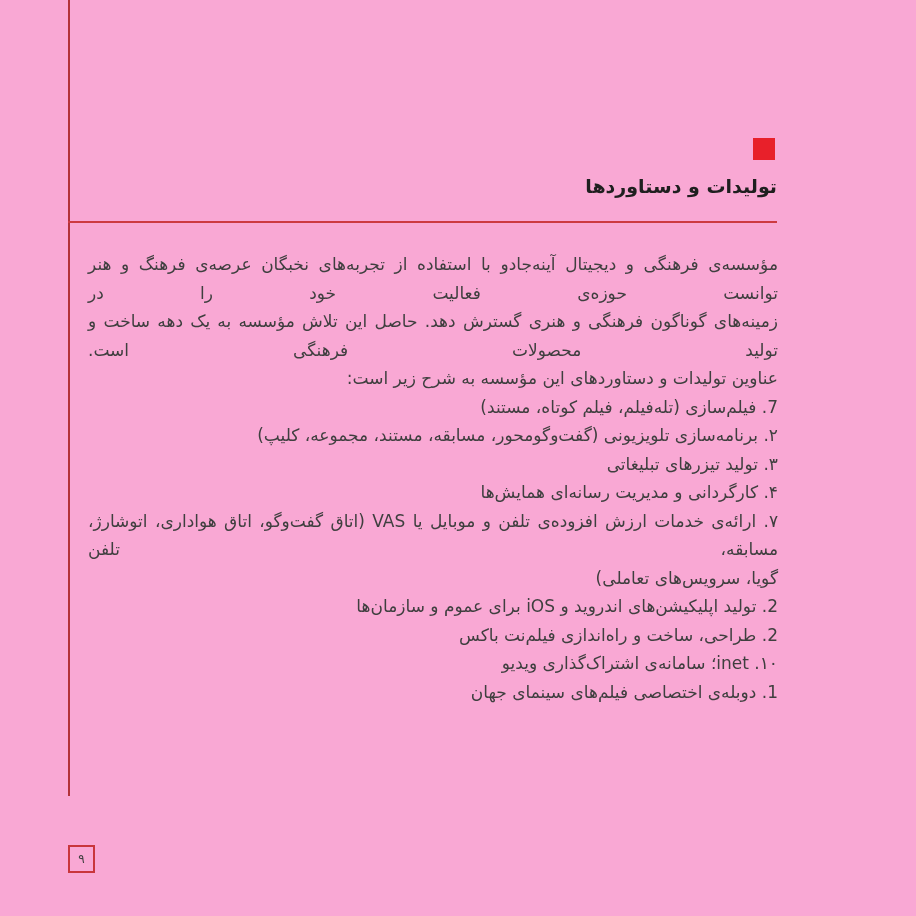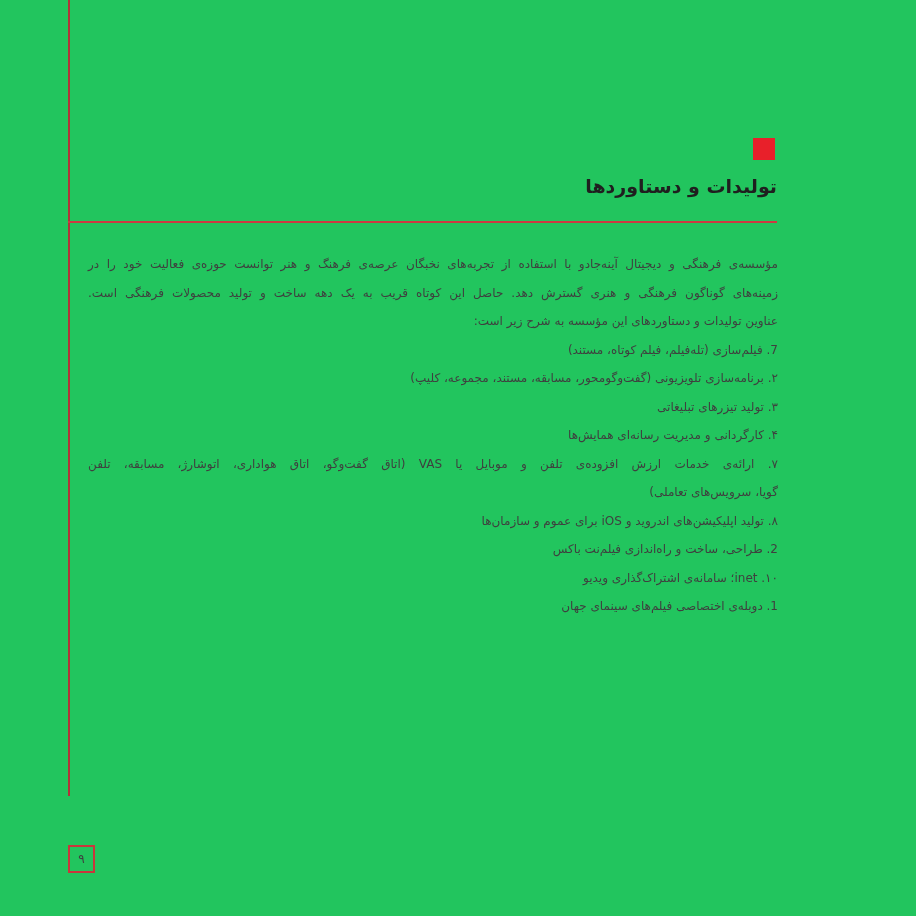--- a/index.html
+++ b/index.html
@@ -5,21 +5,21 @@
   html, body {
     margin: 0;
     padding: 0;
     background: #ffffff;
     font-family: "DejaVu Sans", sans-serif;
   }
   .page {
     position: relative;
     width: 916px;
     height: 916px;
-    background: #22c55e;
+    background: #f9a8d4;
     overflow: hidden;
   }
   
   .vrule {
     position: absolute;
     left: 68px;
     top: 0;
     width: 2px;
     height: 796px;
     background: #b23239;
@@ -53,21 +53,21 @@
     height: 2px;
     background: #cd3a41;
   }
   .body-text {
     position: absolute;
     left: 88px;
     top: 250px;
     width: 690px;
     direction: rtl;
     unicode-bidi: plaintext;
-    font-size: 12px;
+    font-size: 17px;
     line-height: 28.5px;
     color: #3f3f3f;
     text-align: right;
   }
   .body-text .tline {
     direction: rtl;
     white-space: nowrap;
     text-align: right;
   }
   
@@ -102,29 +102,29 @@
   <div class="vrule"></div>
 
   <div class="accent-square"></div>
 
   <div class="heading">تولیدات و دستاوردها</div>
 
   <div class="hrule"></div>
 
   <div class="body-text">
     <div class="tline st">مؤسسه‌ی فرهنگی و دیجیتال آینه‌جادو با استفاده از تجربه‌های نخبگان عرصه‌ی فرهنگ و هنر توانست حوزه‌ی فعالیت خود را در</div>
-    <div class="tline st">زمینه‌های گوناگون فرهنگی و هنری گسترش دهد. حاصل این کوتاه قریب به یک دهه ساخت و تولید محصولات فرهنگی است.</div>
+    <div class="tline st">زمینه‌های گوناگون فرهنگی و هنری گسترش دهد. حاصل این تلاش مؤسسه به یک دهه ساخت و تولید محصولات فرهنگی است.</div>
     <div class="tline">عناوین تولیدات و دستاوردهای این مؤسسه به شرح زیر است:</div>
     <div class="tline">7. فیلم‌سازی (تله‌فیلم، فیلم کوتاه، مستند)</div>
     <div class="tline">۲. برنامه‌سازی تلویزیونی (گفت‌وگومحور، مسابقه، مستند، مجموعه، کلیپ)</div>
     <div class="tline">۳. تولید تیزرهای تبلیغاتی</div>
     <div class="tline">۴. کارگردانی و مدیریت رسانه‌ای همایش‌ها</div>
     <div class="tline st">۷. ارائه‌ی خدمات ارزش افزوده‌ی تلفن و موبایل یا VAS (اتاق گفت‌وگو، اتاق هواداری، اتوشارژ، مسابقه، تلفن</div>
     <div class="tline">گویا، سرویس‌های تعاملی)</div>
-    <div class="tline">۸. تولید اپلیکیشن‌های اندروید و iOS برای عموم و سازمان‌ها</div>
+    <div class="tline">2. تولید اپلیکیشن‌های اندروید و iOS برای عموم و سازمان‌ها</div>
     <div class="tline">2. طراحی، ساخت و راه‌اندازی فیلم‌نت باکس</div>
     <div class="tline">۱۰. inet؛ سامانه‌ی اشتراک‌گذاری ویدیو</div>
     <div class="tline">1. دوبله‌ی اختصاصی فیلم‌های سینمای جهان</div>
   </div>
 
   <div class="pagenum-box">
     <span class="num">۹</span>
   </div>
 
 </div>

